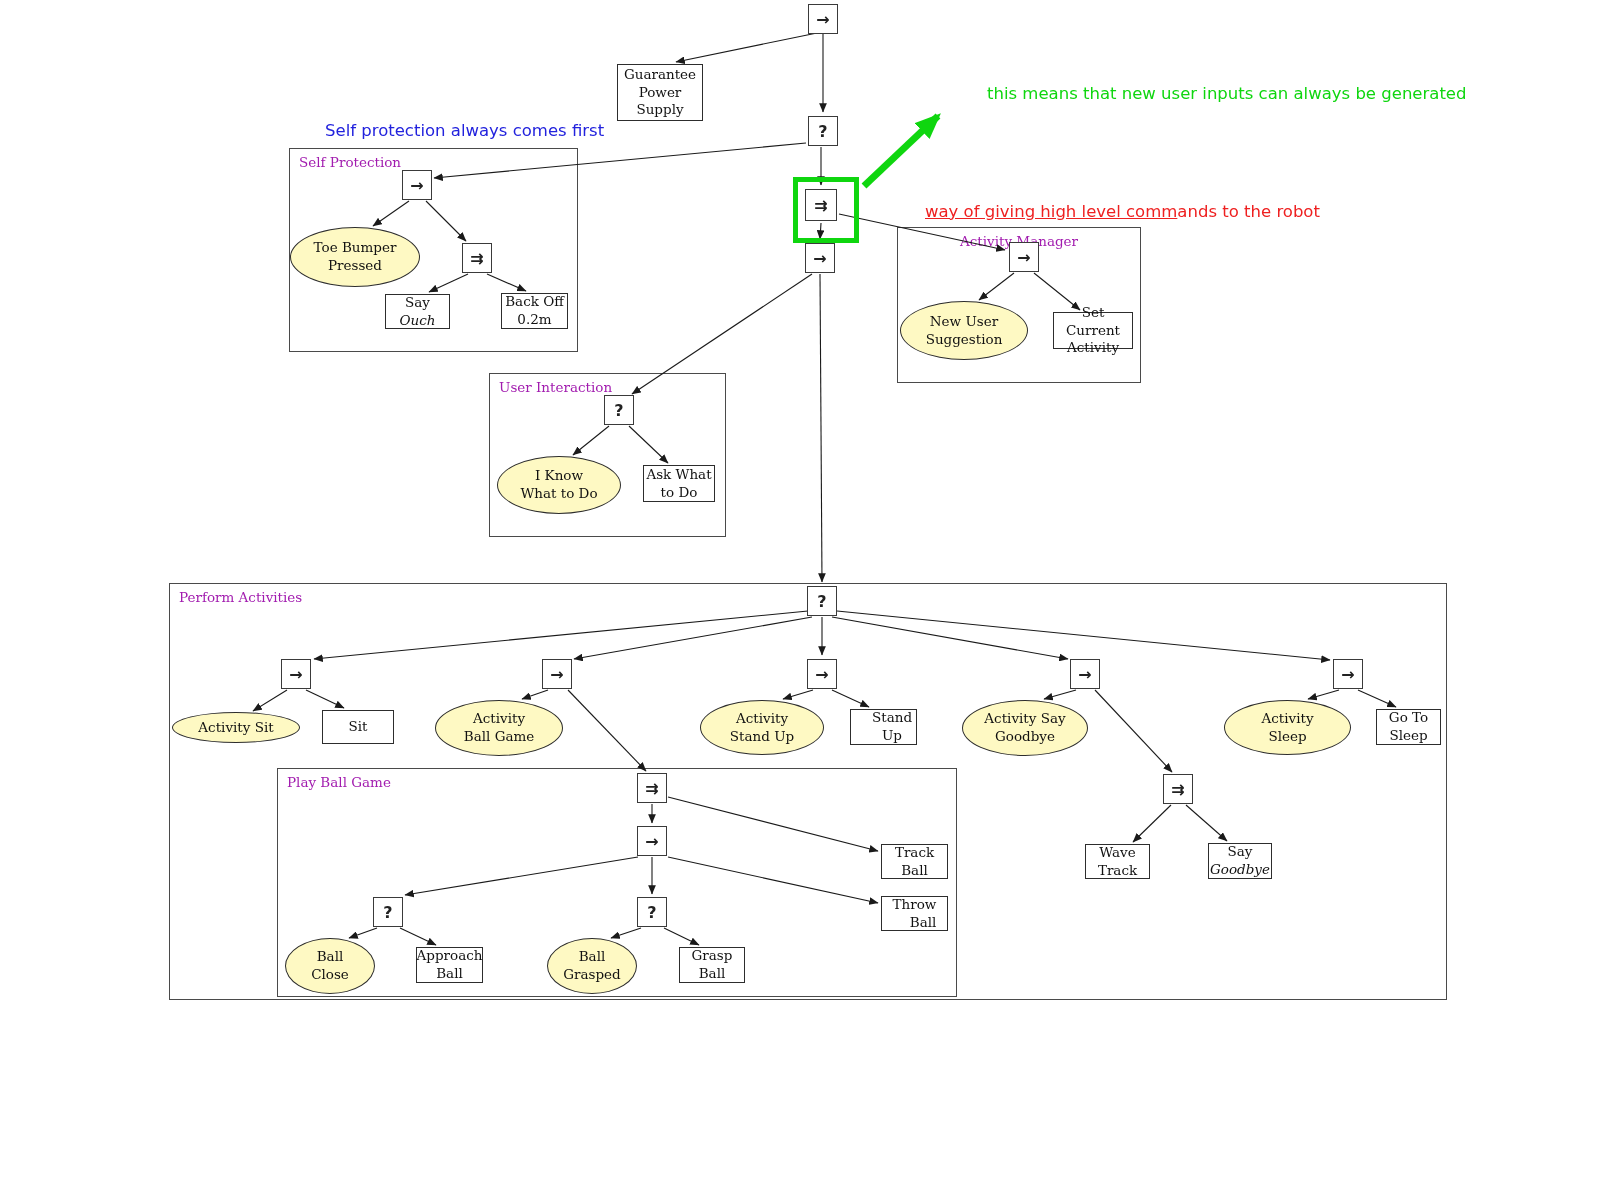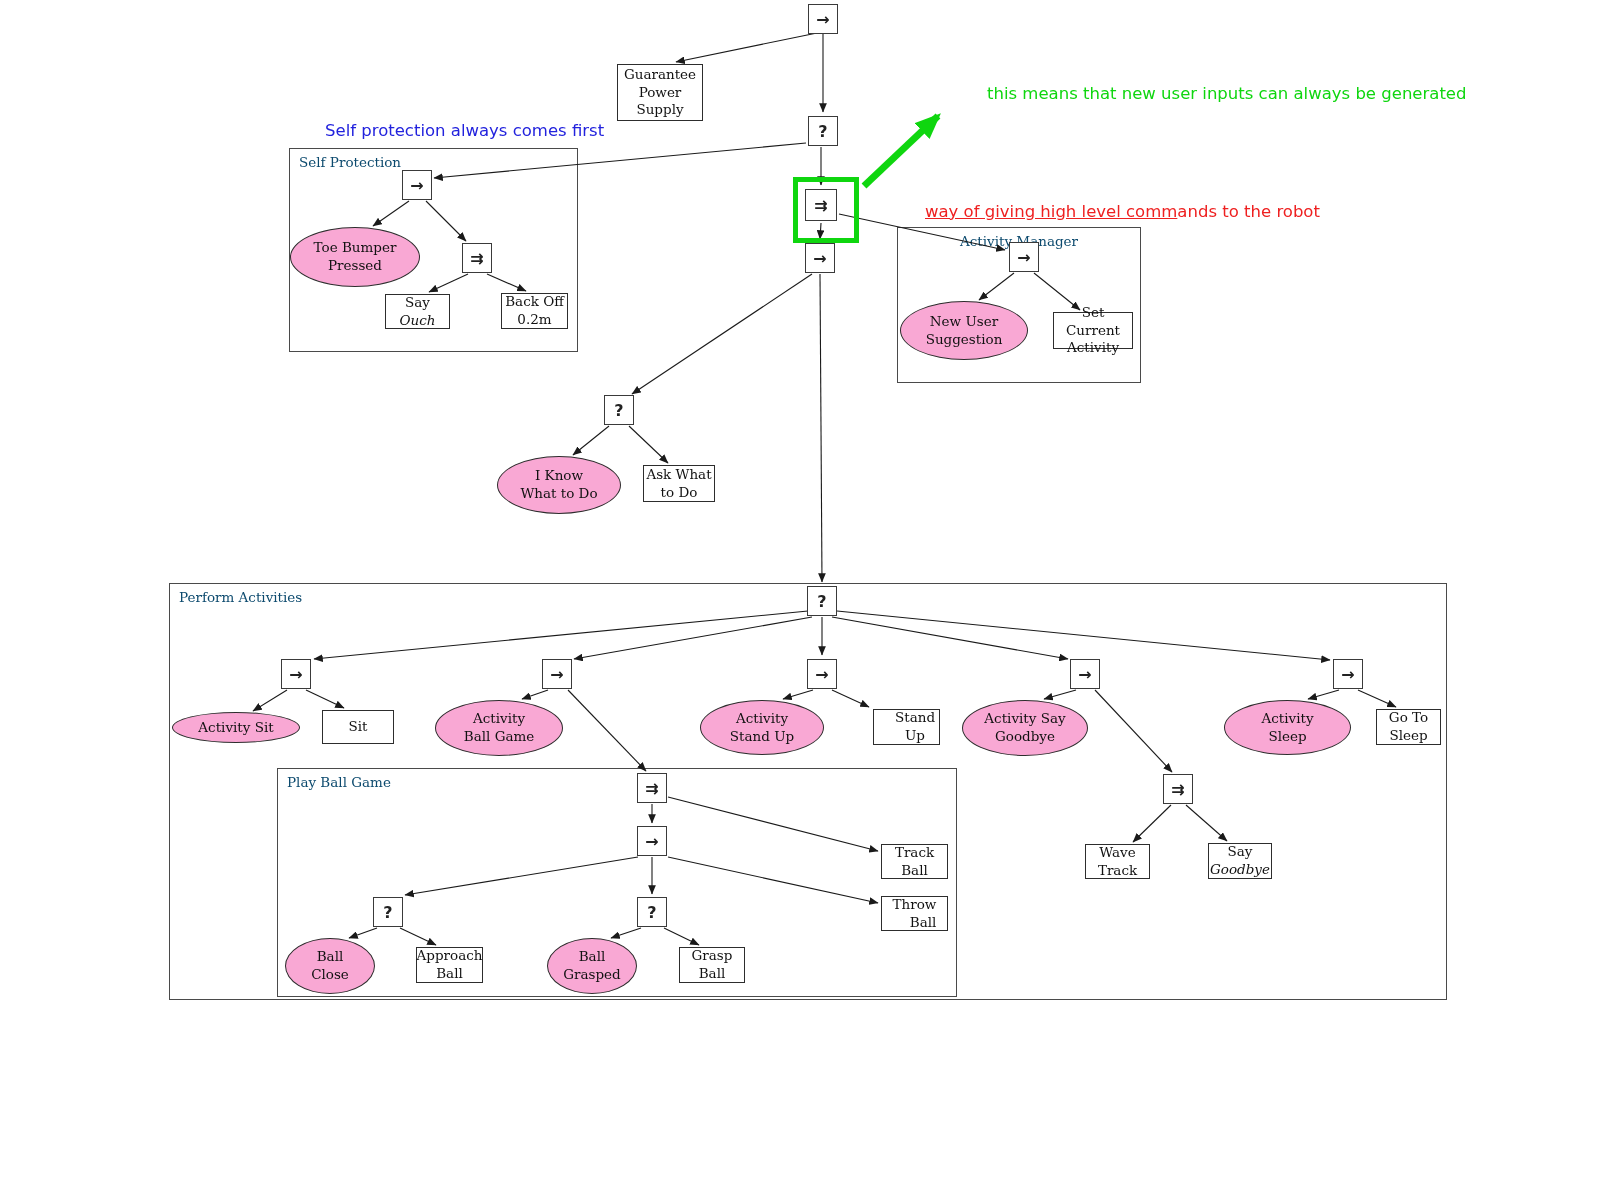--- a/index.html
+++ b/index.html
@@ -1,29 +1,29 @@
 <!DOCTYPE html>
 <html><head>
 <meta charset="utf-8">
 <style>
   html,body{margin:0;padding:0;background:#fff;}
   .stage{position:relative;width:1624px;height:1187px;background:#ffffff;overflow:hidden;
          font-family:"DejaVu Serif","Liberation Serif",serif;color:#111;}
   .grp{position:absolute;border:1.4px solid #4a4a4a;background:transparent;z-index:1;}
-  .glabel{position:absolute;top:5px;left:9px;font-size:13.5px;color:#0c4a6e;white-space:nowrap;}
+  .glabel{position:absolute;top:5px;left:9px;font-size:13.5px;color:#a21caf;white-space:nowrap;}
   .glabel.center{left:0;right:0;text-align:center;}
   svg.edges{position:absolute;left:0;top:0;z-index:2;}
   .hl{position:absolute;border:5px solid #0fd60f;z-index:3;}
   .cnode{position:absolute;box-sizing:border-box;border:1.6px solid #3a3a3a;background:#fff;
          display:flex;align-items:center;justify-content:center;z-index:4;
          font-family:"DejaVu Sans",sans-serif;font-size:16px;font-weight:600;color:#222;}
   .abox{position:absolute;box-sizing:border-box;border:1.3px solid #2d2d2d;background:#fff;
         display:flex;flex-direction:column;align-items:center;justify-content:center;z-index:4;
         font-size:13.5px;line-height:1.3;text-align:center;white-space:pre-line;}
-  .ell{position:absolute;box-sizing:border-box;border:1.3px solid #2d2d2d;background:#f9a8d4;
+  .ell{position:absolute;box-sizing:border-box;border:1.3px solid #2d2d2d;background:#fef9c3;
        border-radius:50%;display:flex;flex-direction:column;align-items:center;justify-content:center;z-index:4;
        font-size:13.5px;line-height:1.3;text-align:center;white-space:pre-line;}
   .it{font-style:italic;}
   .ann{position:absolute;font-family:"DejaVu Sans",sans-serif;font-size:16.5px;z-index:5;white-space:nowrap;}
   .ann.blue{color:#2222dd;}
   .ann.green{color:#0fd60f;}
   .ann.red{color:#ee2020;}
   .ann.red .ul{text-decoration:underline;}
   .caption{position:absolute;left:166px;top:1039px;width:1292px;z-index:5;
            font-family:"Liberation Serif","DejaVu Serif",serif;font-size:26px;line-height:38px;
@@ -33,20 +33,23 @@
 </head>
 <body>
 
 <div class="stage">
 
   <div class="grp" style="left:289px;top:148px;width:287px;height:202px;">
     <span class="glabel">Self Protection</span>
   </div>
   <div class="grp" style="left:897px;top:227px;width:242px;height:154px;">
     <span class="glabel center">Activity Manager</span>
+  </div>
+  <div class="grp" style="left:489px;top:373px;width:235px;height:162px;">
+    <span class="glabel">User Interaction</span>
   </div>
   <div class="grp" style="left:277px;top:768px;width:678px;height:227px;">
     <span class="glabel">Play Ball Game</span>
   </div>
   <div class="grp" style="left:169px;top:583px;width:1276px;height:415px;">
     <span class="glabel">Perform Activities</span>
   </div>
 
   <svg id="edges" class="edges" width="1624" height="1187">
     <defs>
@@ -166,21 +169,21 @@
 Power
 Supply</div>
   <div class="abox" style="left:385px;top:294px;width:65px;height:35px;"><span>Say</span><span class="it">Ouch</span></div>
   <div class="abox" style="left:501px;top:293px;width:67px;height:36px;">Back Off
 0.2m</div>
   <div class="abox" style="left:1053px;top:312px;width:80px;height:37px;">Set Current
 Activity</div>
   <div class="abox" style="left:643px;top:465px;width:72px;height:37px;">Ask What
 to Do</div>
   <div class="abox" style="left:322px;top:710px;width:72px;height:34px;">Sit</div>
-  <div class="abox" style="left:873px;top:709px;width:67px;height:36px;padding-left:17px;">Stand
+  <div class="abox" style="left:850px;top:709px;width:67px;height:36px;padding-left:17px;">Stand
 Up</div>
   <div class="abox" style="left:1376px;top:709px;width:65px;height:36px;">Go To
 Sleep</div>
   <div class="abox" style="left:1085px;top:844px;width:65px;height:35px;">Wave
 Track</div>
   <div class="abox" style="left:1208px;top:843px;width:64px;height:36px;"><span>Say</span><span class="it">Goodbye</span></div>
   <div class="abox" style="left:881px;top:844px;width:67px;height:35px;">Track
 Ball</div>
   <div class="abox" style="left:881px;top:896px;width:67px;height:35px;text-align:right;">Throw
 Ball</div>

